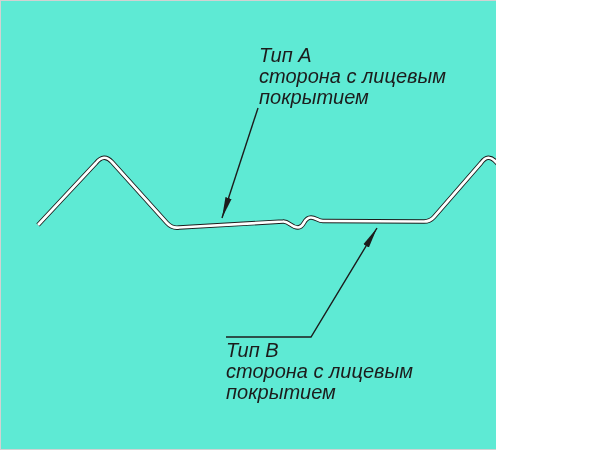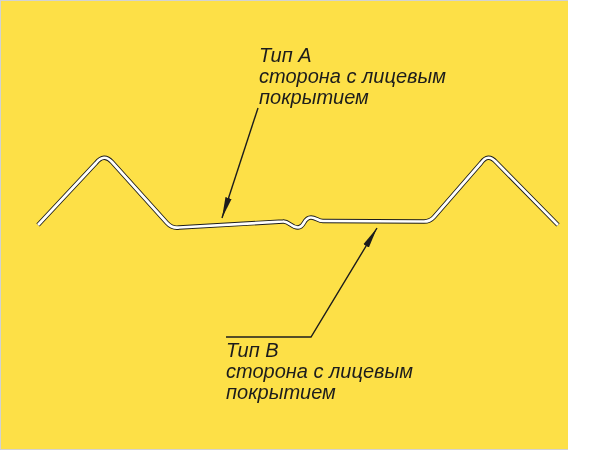--- a/index.html
+++ b/index.html
@@ -2,23 +2,23 @@
 <html><head>
 <meta charset="utf-8">
 <style>
   html, body {
     margin: 0;
     padding: 0;
     background: #ffffff;
   }
   .canvas {
     position: relative;
-    width: 568px;
+    width: 496px;
     height: 450px;
-    background: #fde047;
+    background: #5eead4;
     overflow: hidden;
   }
   svg { display: block; }
   .sheet-outer {
     fill: none;
     stroke-width: 4.5;
     stroke-linejoin: round;
     stroke-linecap: butt;
   }
   .sheet-inner {

